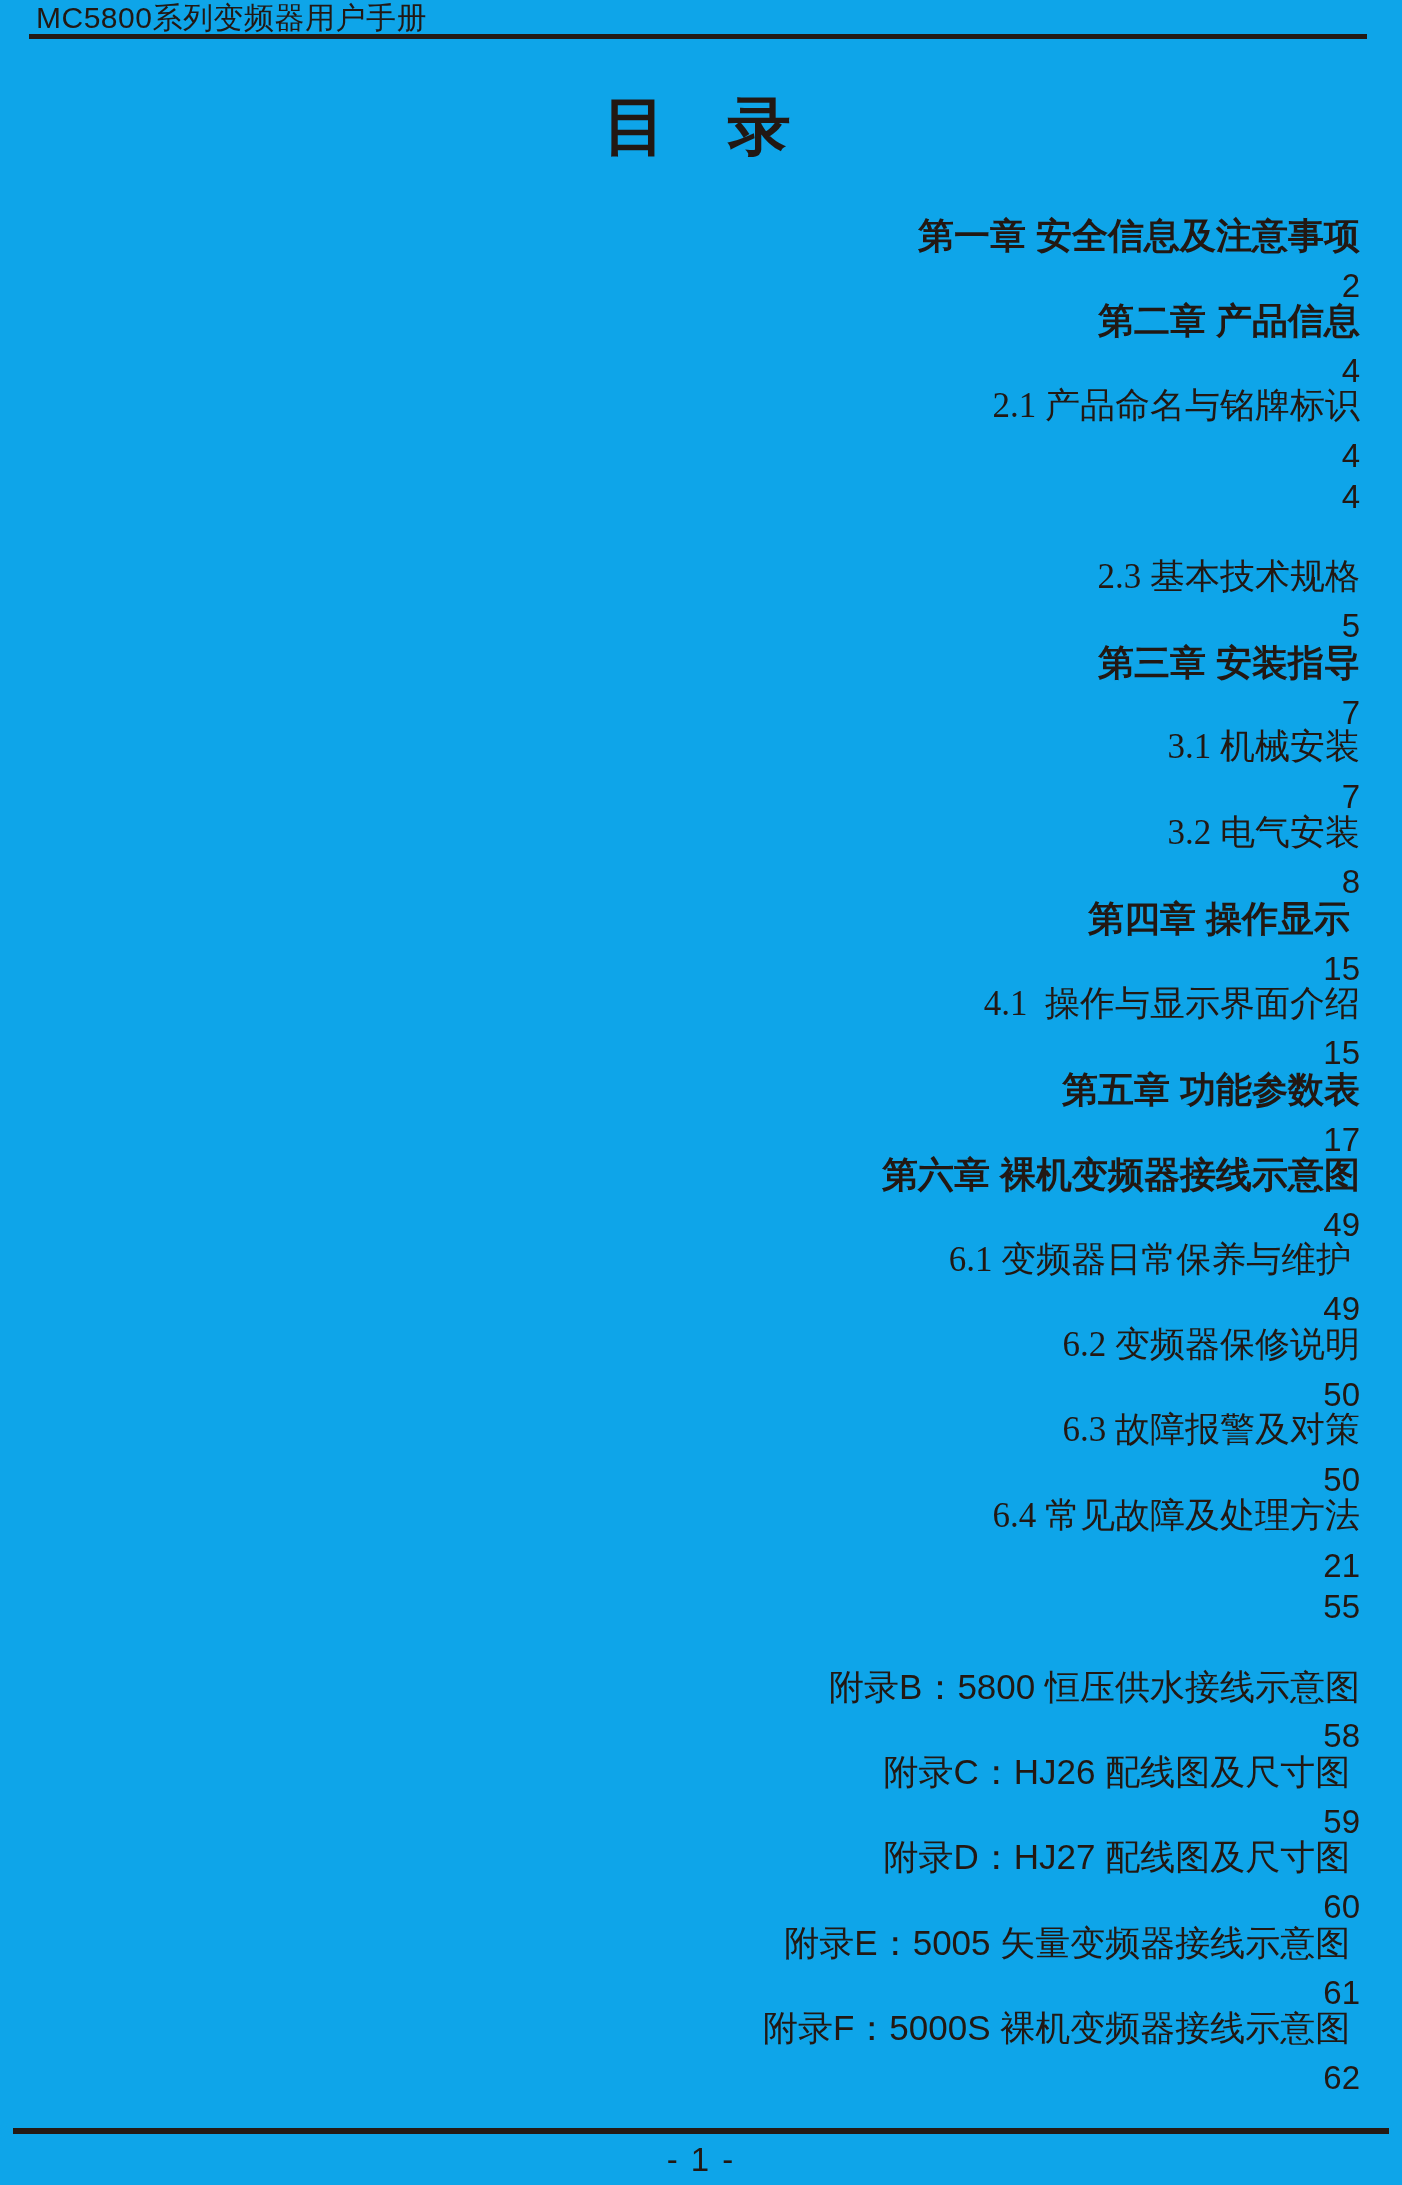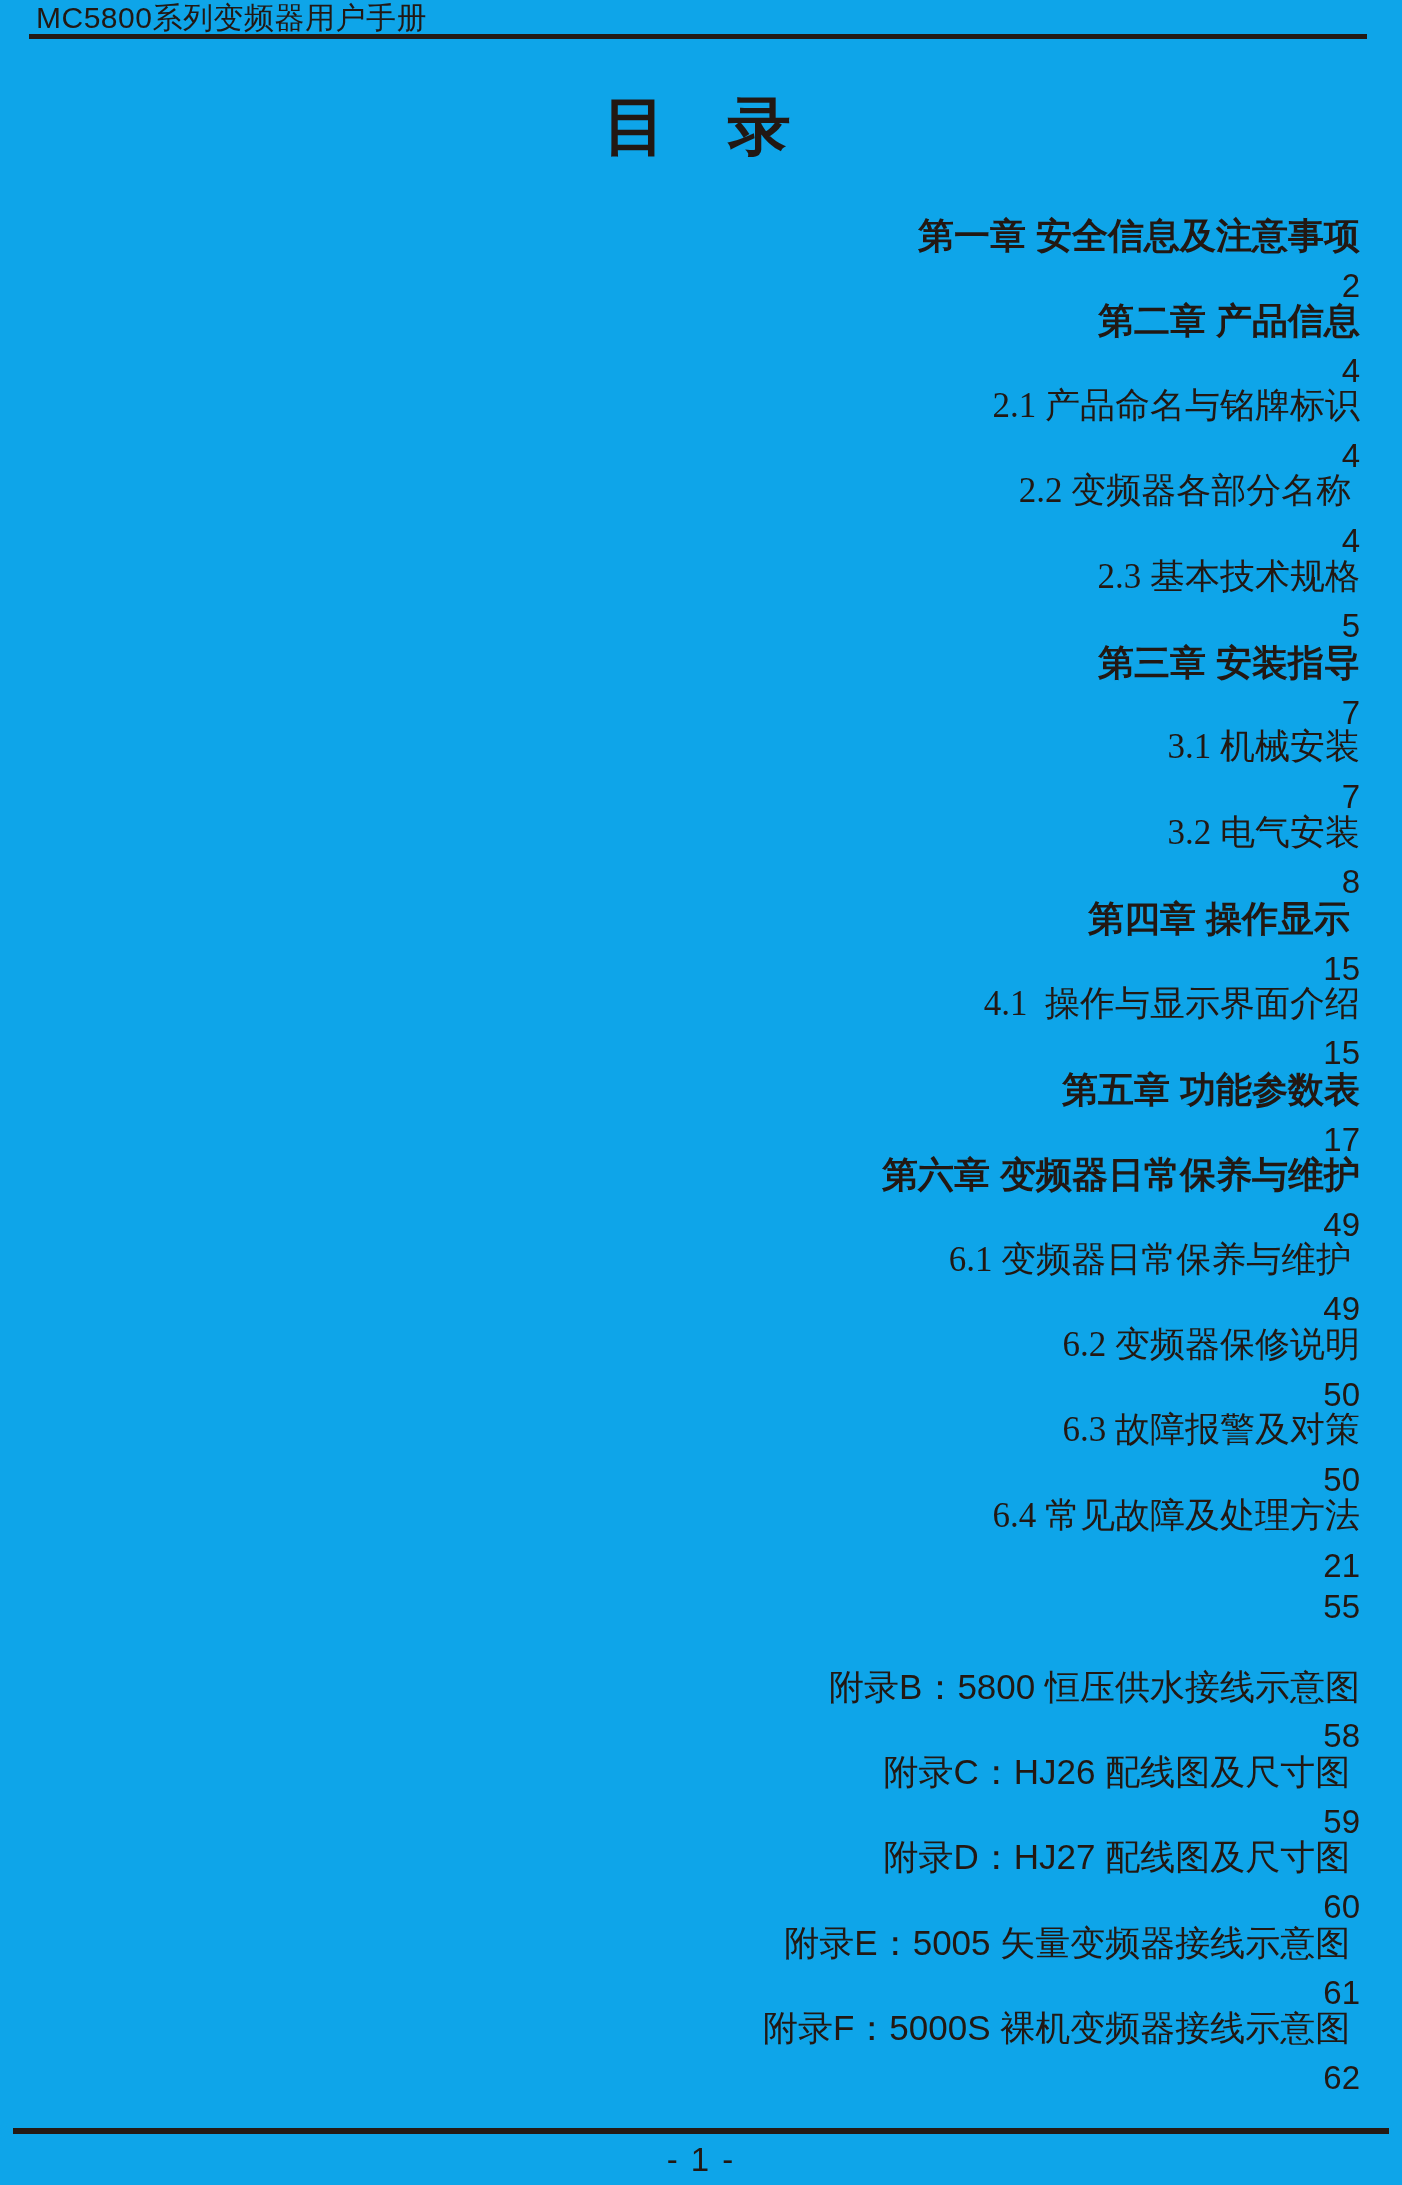--- a/index.html
+++ b/index.html
@@ -152,21 +152,20 @@
     <span class="pagenum">4</span>
   </div>
 
   <div class="toc-row sub">
     <span class="label">2.1 产品命名与铭牌标识</span>
     <span class="leader"></span>
     <span class="pagenum">4</span>
   </div>
 
   <div class="toc-row sub">
-    <span class="label">2.2 变频器各部分名称 </span>
     <span class="leader"></span>
     <span class="pagenum">4</span>
   </div>
 
   <div class="toc-row sub">
     <span class="label">2.3 基本技术规格</span>
     <span class="leader"></span>
     <span class="pagenum">5</span>
   </div>
 
@@ -200,21 +199,21 @@
     <span class="pagenum">15</span>
   </div>
 
   <div class="toc-row chapter">
     <span class="label">第五章 功能参数表</span>
     <span class="leader"></span>
     <span class="pagenum">17</span>
   </div>
 
   <div class="toc-row chapter">
-    <span class="label">第六章 变频器日常保养与维护</span>
+    <span class="label">第六章 裸机变频器接线示意图</span>
     <span class="leader"></span>
     <span class="pagenum">49</span>
   </div>
 
   <div class="toc-row sub">
     <span class="label">6.1 变频器日常保养与维护 </span>
     <span class="leader"></span>
     <span class="pagenum">49</span>
   </div>
 

